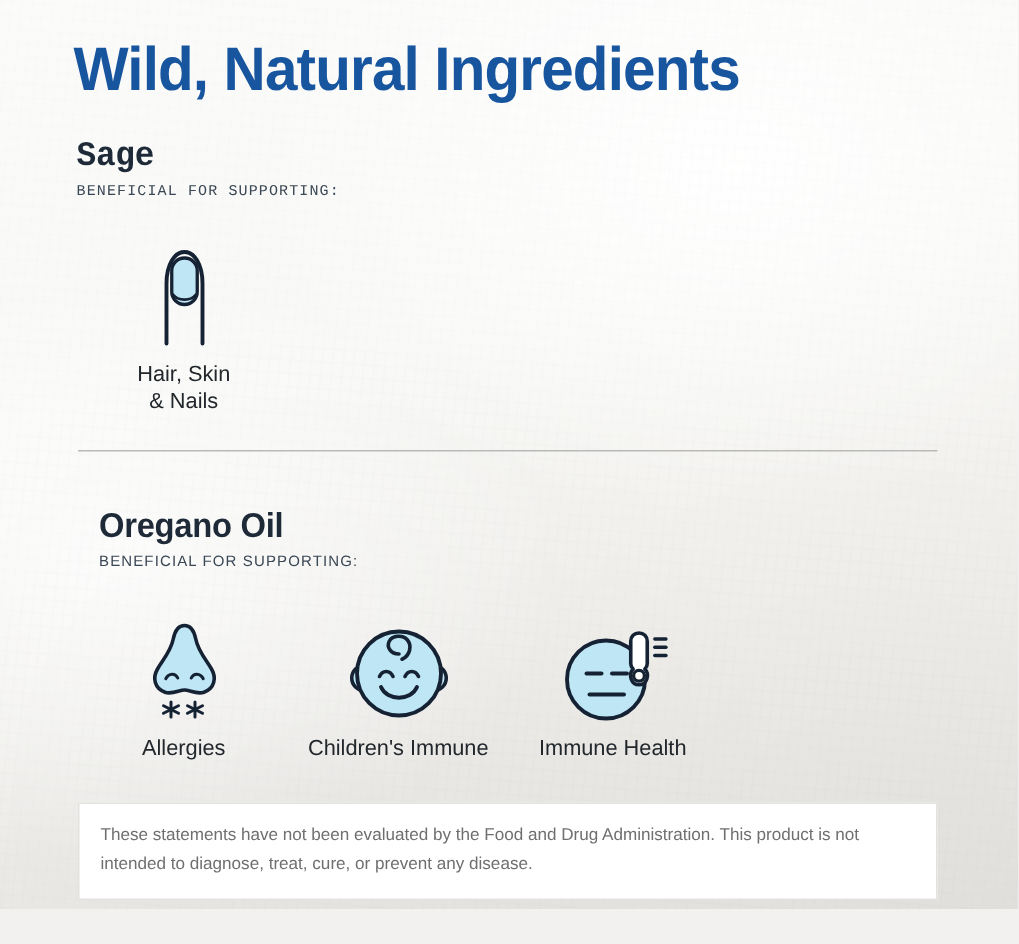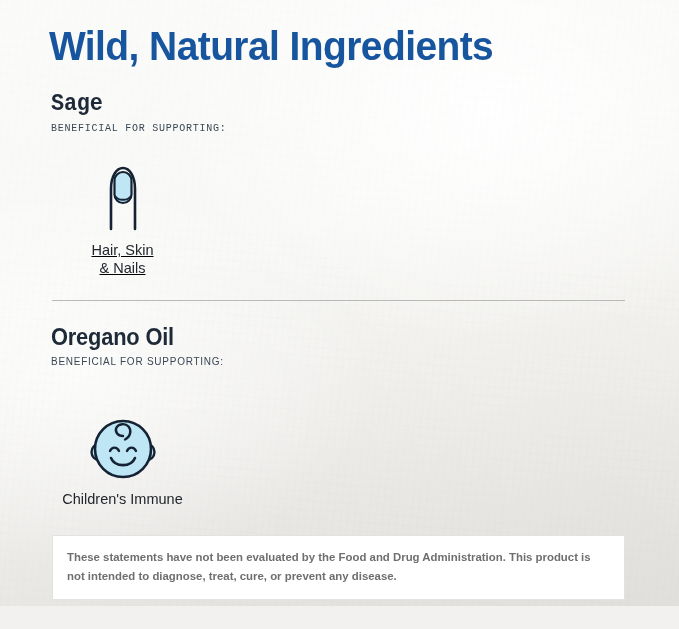--- a/index.html
+++ b/index.html
@@ -58,21 +58,21 @@
     transform: scaleX(0.95);
     transform-origin: left top;
     white-space: nowrap;
   }
 
   .section {
     position: absolute;
     left: 51px;
   }
   .section-sage { top: 92px; font-family: Liberation Mono, monospace; }
-  .section-oregano { top: 325px; }
+  .section-oregano { top: 338px; margin-left: 15px; }
 
   .ingredient-name {
     font-size: 23px;
     font-weight: 700;
     color: #1e2a38;
     letter-spacing: -0.2px;
     margin: 0;
     line-height: 1.05;
     transform: scaleX(0.95);
     transform-origin: left center;
@@ -85,21 +85,21 @@
     margin-top: 7px;
     text-transform: uppercase;
     font-weight: 400;
   }
 
   .icon-row {
     position: absolute;
     display: flex;
     align-items: flex-start;
   }
-  .icon-row-sage { left: 51px; top: 163px; text-decoration: underline; }
+  .icon-row-sage { left: 51px; top: 163px; }
   .icon-row-oregano { left: 51px; top: 412px; }
 
   .icon-item {
     width: 143px;
     display: flex;
     flex-direction: column;
     align-items: center;
   }
 
   .icon-art {
@@ -132,21 +132,20 @@
     left: 52px;
     top: 535px;
     width: 573px;
     box-sizing: border-box;
     background: #ffffff;
     border: 1px solid #e2e2e0;
     padding: 12px 14px 13px 14px;
     font-size: 11.4px;
     line-height: 1.65;
     color: #6f6f6f;
-    font-weight: bold;
   }
 </style>
 </head>
 <body>
 
 <div class="page">
   <div class="content">
 
     <h1 class="page-title">Wild, Natural Ingredients</h1>
 
@@ -174,20 +173,46 @@
 
     <div class="divider"></div>
 
     <div class="section section-oregano">
       <div class="ingredient-name">Oregano Oil</div>
       <div class="beneficial-label">BENEFICIAL FOR SUPPORTING:</div>
     </div>
 
     <div class="icon-row icon-row-oregano">
 
+      <div class="icon-item">
+        <div class="icon-art">
+          <svg width="62" height="72" viewBox="0 0 62 72" fill="none" xmlns="http://www.w3.org/2000/svg">
+
+            <path d="M31 5 C26.5 5 24.5 9 23.5 14 C22 22 16.5 28 13 34 C9.5 40 11 47 18 49.5
+                     C23 51.2 27.5 48 31 48 C34.5 48 39 51.2 44 49.5 C51 47 52.5 40 49 34
+                     C45.5 28 40 22 38.5 14 C37.5 9 35.5 5 31 5 Z" fill="#bfe6f5" stroke="#152233" stroke-width="2.4" stroke-linejoin="round"></path>
+
+            <path d="M18.5 40.5 C20.5 36.5 25 36.5 26.5 40" stroke="#152233" stroke-width="2" fill="none" stroke-linecap="round"></path>
+
+            <path d="M35.5 40 C37 36.5 41.5 36.5 43.5 40.5" stroke="#152233" stroke-width="2" fill="none" stroke-linecap="round"></path>
+
+            <g stroke="#152233" stroke-width="2" stroke-linecap="round">
+              <line x1="22" y1="56" x2="22" y2="66"></line>
+              <line x1="17" y1="58.5" x2="27" y2="63.5"></line>
+              <line x1="27" y1="58.5" x2="17" y2="63.5"></line>
+            </g>
+            <g stroke="#152233" stroke-width="2" stroke-linecap="round">
+              <line x1="38" y1="56" x2="38" y2="66"></line>
+              <line x1="33" y1="58.5" x2="43" y2="63.5"></line>
+              <line x1="43" y1="58.5" x2="33" y2="63.5"></line>
+            </g>
+          </svg>
+        </div>
+        <div class="icon-caption">Allergies</div>
+      </div>
 
       <div class="icon-item">
         <div class="icon-art">
           <svg width="74" height="72" viewBox="0 0 74 72" fill="none" xmlns="http://www.w3.org/2000/svg">
 
             <circle cx="14" cy="40" r="8.5" fill="#bfe6f5" stroke="#152233" stroke-width="2.4"></circle>
             <circle cx="60" cy="40" r="8.5" fill="#bfe6f5" stroke="#152233" stroke-width="2.4"></circle>
 
             <circle cx="37" cy="37" r="28" fill="#bfe6f5" stroke="#152233" stroke-width="2.6"></circle>
 
@@ -196,19 +221,45 @@
 
             <path d="M24 39 C26 34.5 31 34.5 33 39" stroke="#152233" stroke-width="2.4" fill="none" stroke-linecap="round"></path>
             <path d="M41 39 C43 34.5 48 34.5 50 39" stroke="#152233" stroke-width="2.4" fill="none" stroke-linecap="round"></path>
 
             <path d="M25 46 C29 55.5 45 55.5 49 46" stroke="#152233" stroke-width="2.6" fill="none" stroke-linecap="round"></path>
           </svg>
         </div>
         <div class="icon-caption">Children's Immune</div>
       </div>
 
+      <div class="icon-item">
+        <div class="icon-art">
+          <svg width="76" height="72" viewBox="0 0 76 72" fill="none" xmlns="http://www.w3.org/2000/svg">
+
+            <circle cx="33" cy="41" r="26" fill="#bfe6f5" stroke="#152233" stroke-width="2.6"></circle>
+
+            <line x1="20" y1="37" x2="30" y2="37" stroke="#152233" stroke-width="2.6" stroke-linecap="round"></line>
+            <line x1="37" y1="37" x2="47" y2="37" stroke="#152233" stroke-width="2.6" stroke-linecap="round"></line>
+
+            <line x1="22" y1="51" x2="45" y2="51" stroke="#152233" stroke-width="2.6" stroke-linecap="round"></line>
+
+            <path d="M55 10 C58.2 10 60.5 12.3 60.5 15.5 V30.5 C60.5 32 59.9 33 58.9 34
+                     C62.6 37.8 60 44.5 55 44.5 C50 44.5 47.4 37.8 51.1 34
+                     C50.1 33 49.5 32 49.5 30.5 V15.5 C49.5 12.3 51.8 10 55 10 Z" fill="#ffffff" stroke="#152233" stroke-width="2.4" stroke-linejoin="round"></path>
+
+            <circle cx="55" cy="38.5" r="3.6" fill="#ffffff" stroke="#152233" stroke-width="2.2"></circle>
+
+            <g stroke="#152233" stroke-width="2.2" stroke-linecap="round">
+              <line x1="65.5" y1="14" x2="73" y2="14"></line>
+              <line x1="65.5" y1="19.5" x2="73" y2="19.5"></line>
+              <line x1="65.5" y1="25" x2="73" y2="25"></line>
+            </g>
+          </svg>
+        </div>
+        <div class="icon-caption">Immune Health</div>
+      </div>
 
     </div>
 
     <div class="disclaimer">These statements have not been evaluated by the Food and Drug Administration. This product is not intended to diagnose, treat, cure, or prevent any disease.</div>
 
   </div>
 </div>
 
 </body></html>

